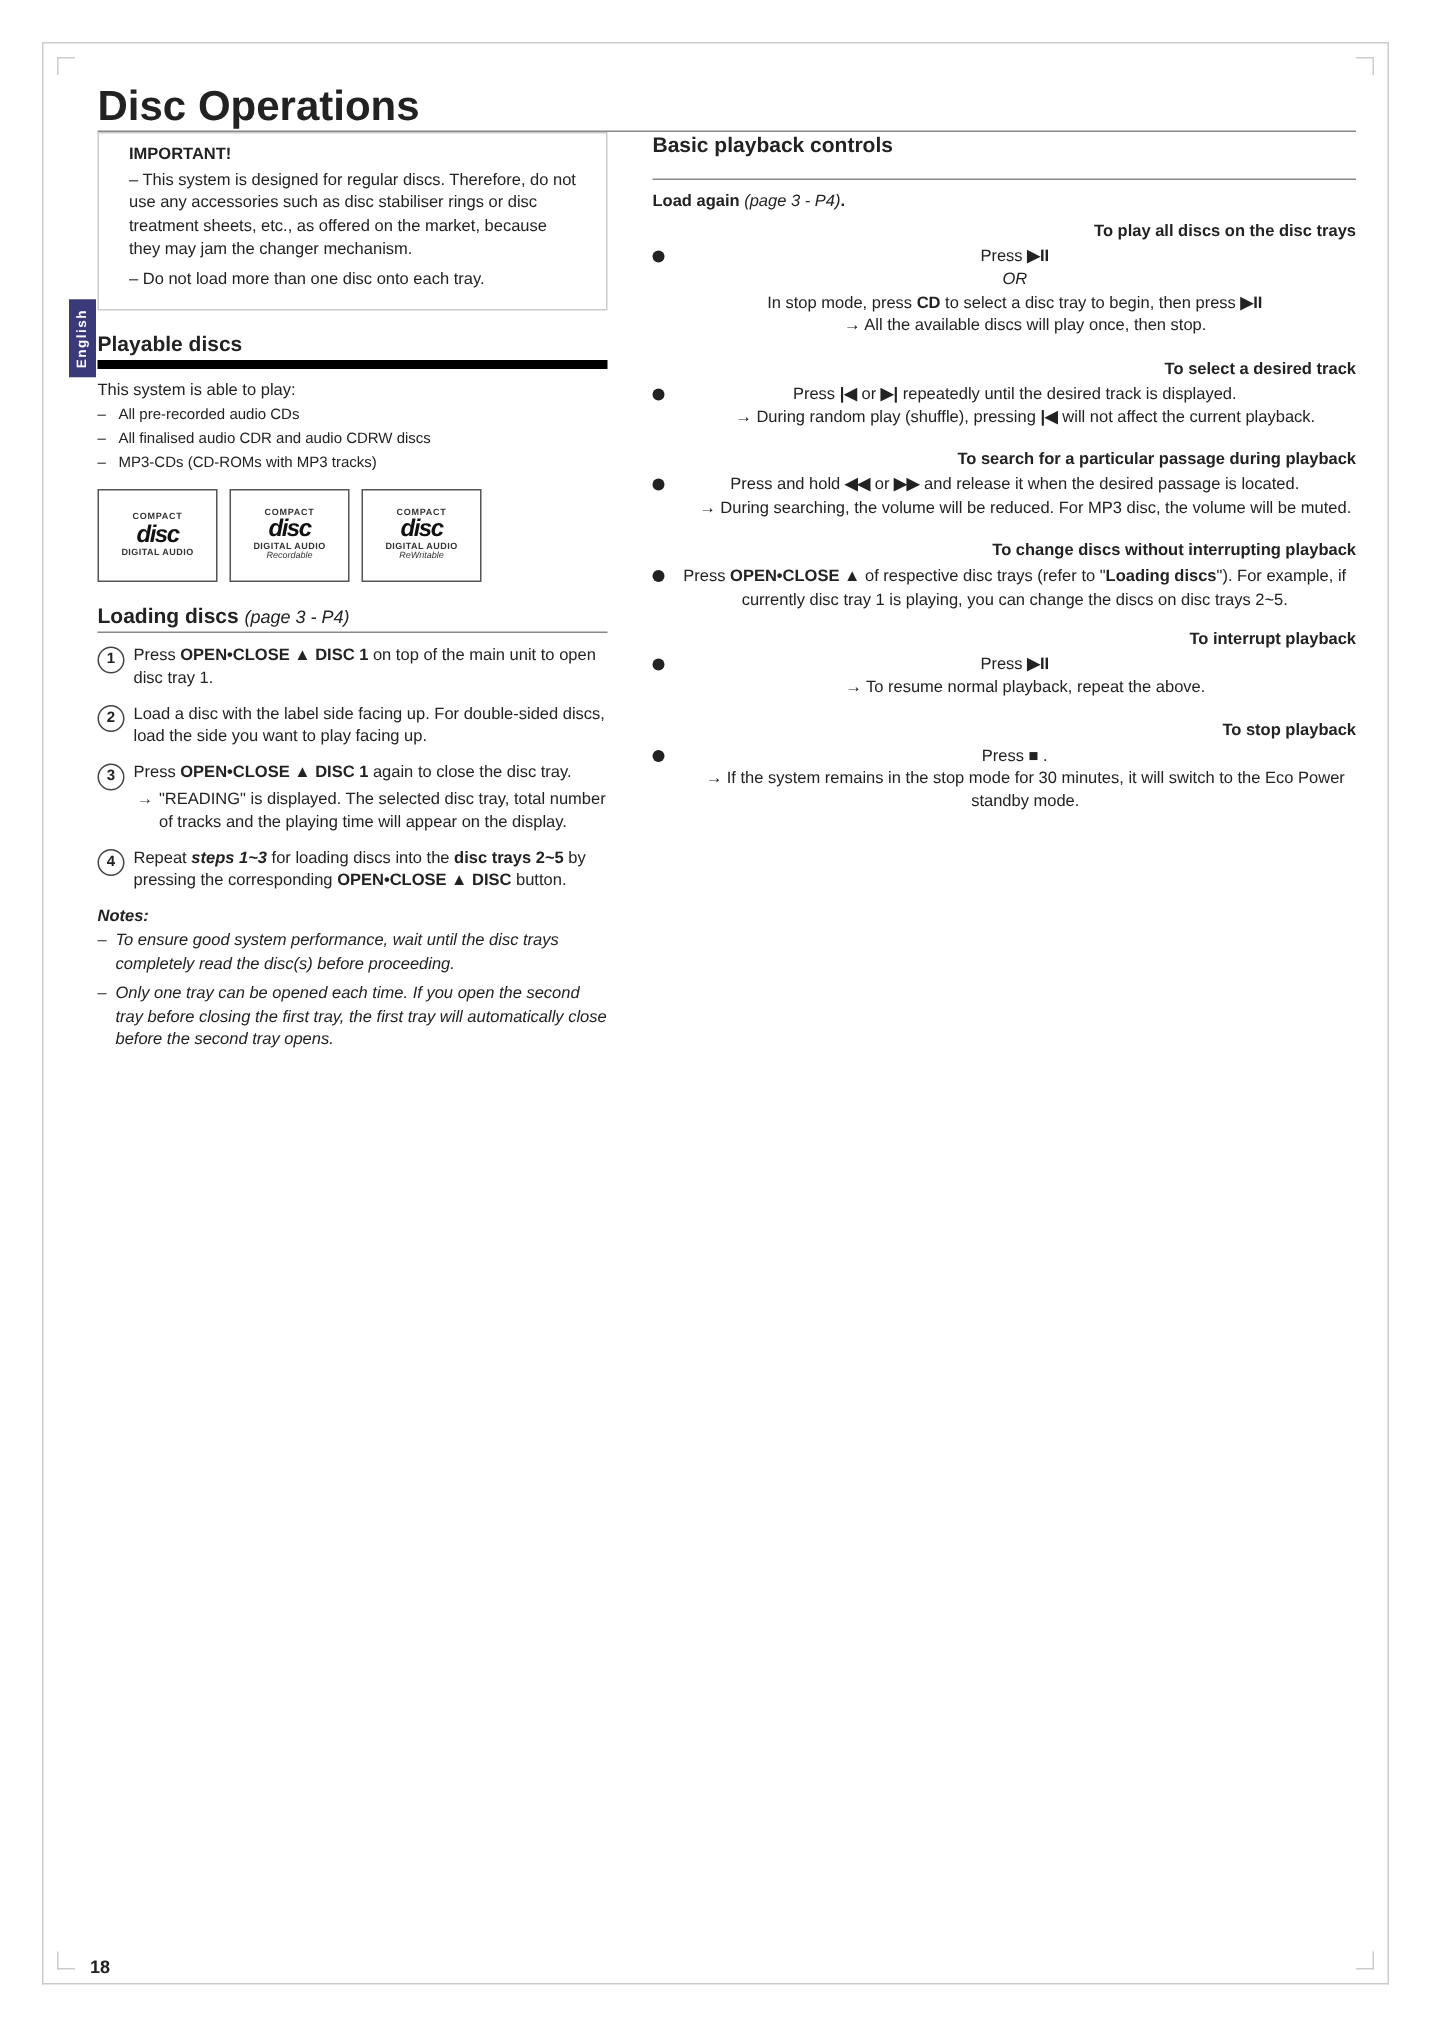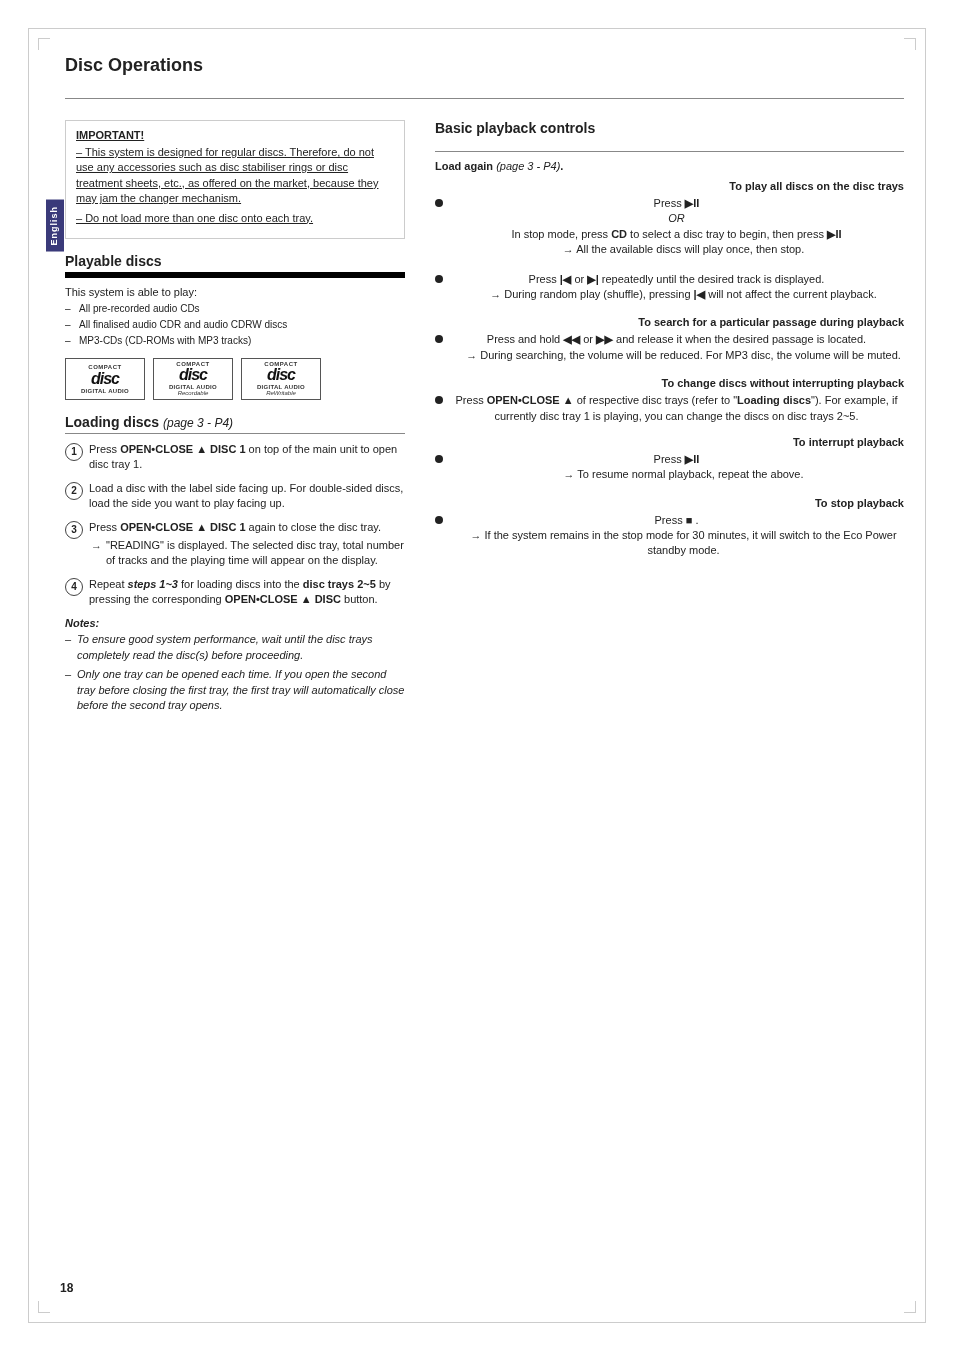--- a/index.html
+++ b/index.html
@@ -77,64 +77,63 @@
       writing-mode: vertical-rl;
       transform: rotate(180deg);
       text-align: center;
       padding: 6px 3px;
       letter-spacing: 1px;
     }
 
     
     .page-number {
       position: absolute;
-      bottom: 56px;
+      bottom: 33px;
       left: 60px;
       font-size: 12px;
       font-weight: bold;
     }
 
     
     .content {
       position: absolute;
       top: 55px;
       left: 65px;
       right: 50px;
       bottom: 55px;
     }
 
     
     .page-title {
-      font-size: 18px;
-      font-weight: bold;
-      padding-bottom: 22px;
+      font-size: 28px;
+      font-weight: bold;
+      padding-bottom: 0;
       border-bottom: 1px solid #888;
-      margin-bottom: 21px;
+      margin-bottom: 0;
     }
 
     
     .two-col {
       display: flex;
       gap: 30px;
     }
     .left-col {
       flex: 0 0 340px;
       max-width: 340px;
     }
     .right-col {
       flex: 1;
     }
 
     
     .important-box {
       border: 1px solid #ccc;
-      padding: 8px 10px;
+      padding: 8px 20px;
       margin-bottom: 14px;
       font-size: 11px;
-      text-decoration: underline;
     }
     .important-title {
       font-weight: bold;
       font-size: 11px;
       margin-bottom: 4px;
     }
     .important-box p {
       margin-bottom: 4px;
       line-height: 1.4;
     }
@@ -175,21 +174,21 @@
     
     .disc-images {
       display: flex;
       gap: 8px;
       margin-bottom: 14px;
       align-items: flex-end;
     }
     .disc-img-box {
       border: 1px solid #555;
       width: 80px;
-      height: 42px;
+      height: 62px;
       display: flex;
       flex-direction: column;
       align-items: center;
       justify-content: center;
       font-size: 7px;
       color: #333;
       position: relative;
       padding: 2px;
     }
     .disc-img-box .compact-text {
@@ -477,20 +476,21 @@
             In stop mode, press <b>CD</b> to select a disc tray to begin, then press <b>▶II</b>
             <div class="sub-note">
               <span class="arrow">→</span> All the available discs will play once, then stop.
             </div>
           </div>
         </div>
       </div>
 
 
       <div class="subsection">
+        <div class="subsection-title">To select a desired track</div>
         <div class="bullet-item">
           <div class="bullet-dot"></div>
           <div class="bullet-text">
             Press <b>|◀</b> or <b>▶|</b> repeatedly until the desired track is displayed.
             <div class="sub-note">
               <span class="arrow">→</span> During random play (shuffle), pressing <b>|◀</b> will not affect the current playback.
             </div>
           </div>
         </div>
       </div>

